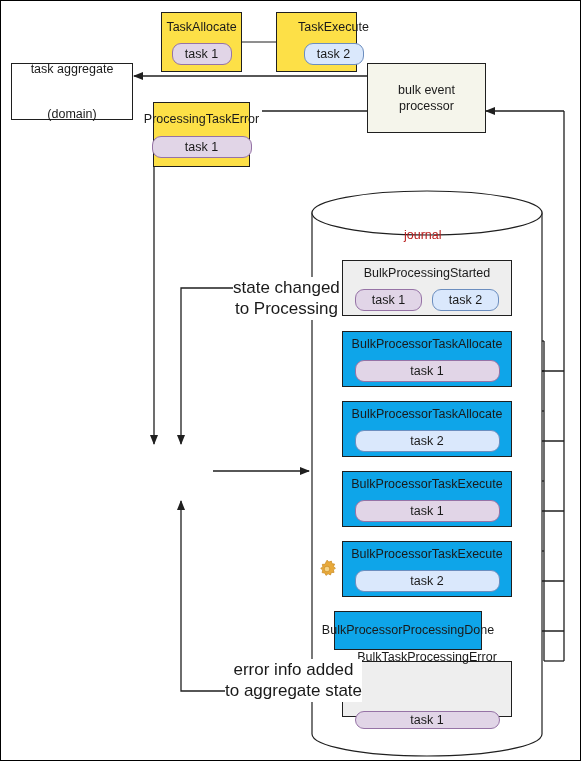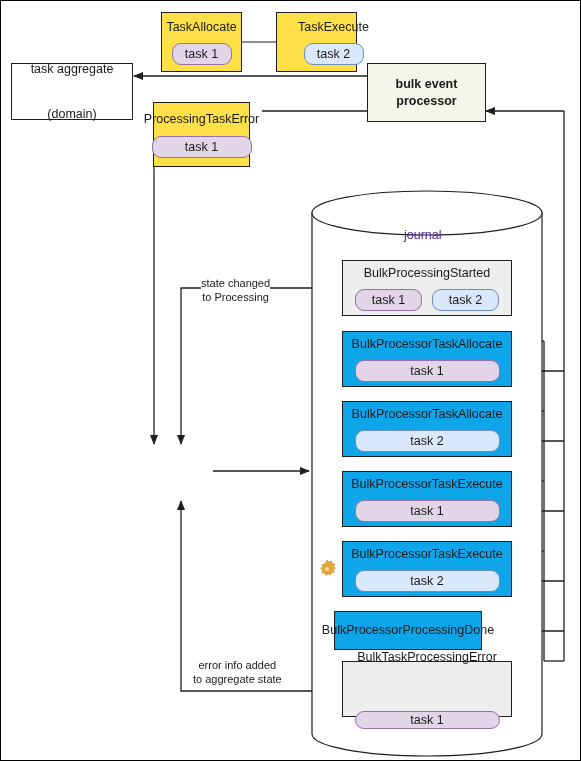--- a/index.html
+++ b/index.html
@@ -40,32 +40,33 @@
   }
   .chip.purple{background:#e1d5e7;border-color:#9673a6;}
   .chip.blue{background:#dae8fc;border-color:#6c8ebf;}
   .plainwhite{background:#ffffff;}
   .cream{background:#0ea5e9;}
   .peach{background:#fde047;}
   .beige{background:#f5f5eb;}
   .gray{background:#eeeeee;}
   .annot{
     position:absolute;
-    font-size:11px;
+    font-size:17px;
     color:#1a1a1a;
     line-height:1.25;
     text-align:center;
     background:#ffffff;
     z-index:4;
     white-space:nowrap;
+    margin-left:32px;
   }
   .journal-label{
     position:absolute;
     font-size:12.5px;
-    color:#4c1d95;
+    color:#b91c1c;
     z-index:2;
   }
   .gear-icon{
     position:absolute;
     z-index:5;
     width:22px;height:22px;
   }
 </style>
 </head>
 <body>
@@ -139,21 +140,21 @@
   <div class="box plainwhite" style="left:10px;top:62px;width:122px;height:57px;gap:28px;">
     <span>task aggregate</span>
     <span>(domain)</span>
   </div>
 
   <div class="box peach" style="left:152px;top:101px;width:97px;height:65px;">
     <span class="title">ProcessingTaskError</span>
     <div class="chip purple" style="width:100px;margin-top:8px;">task 1</div>
   </div>
 
-  <div class="box beige" style="left:366px;top:62px;width:119px;height:59px;font-weight:bold;">
+  <div class="box beige" style="left:366px;top:62px;width:119px;height:70px;">
     <span>bulk event</span>
     <span>processor</span>
   </div>
 
 
   <div class="box gray" style="left:341px;top:259px;width:170px;height:56px;">
     <span class="title">BulkProcessingStarted</span>
     <div style="display:flex;gap:10px;margin-top:7px;">
       <div class="chip purple" style="width:67px;">task 1</div>
       <div class="chip blue" style="width:67px;">task 2</div>

